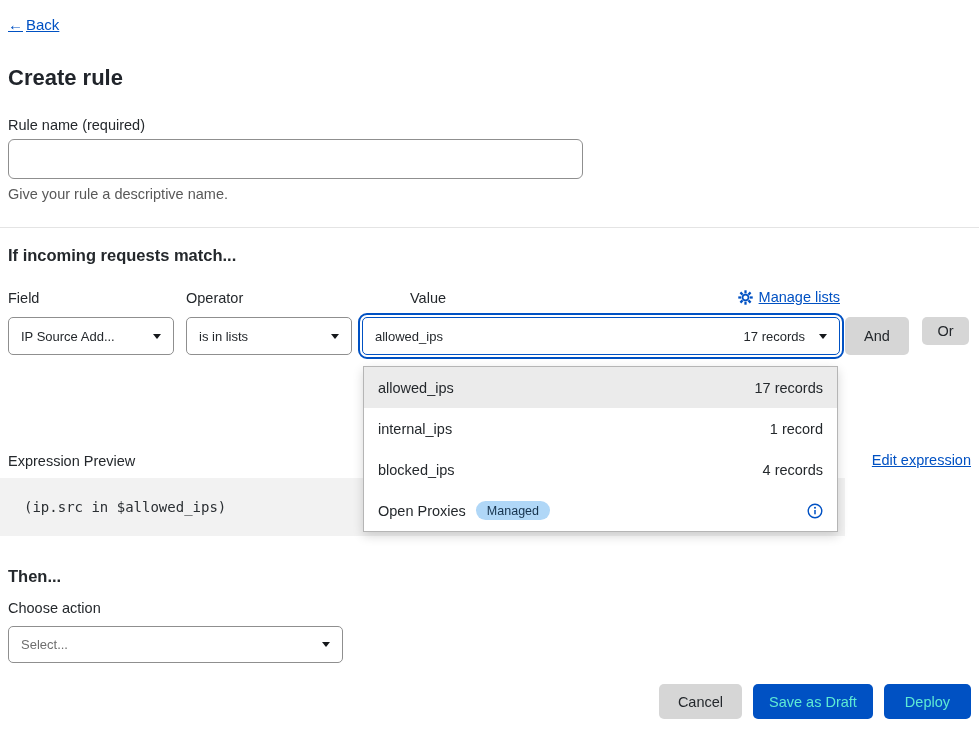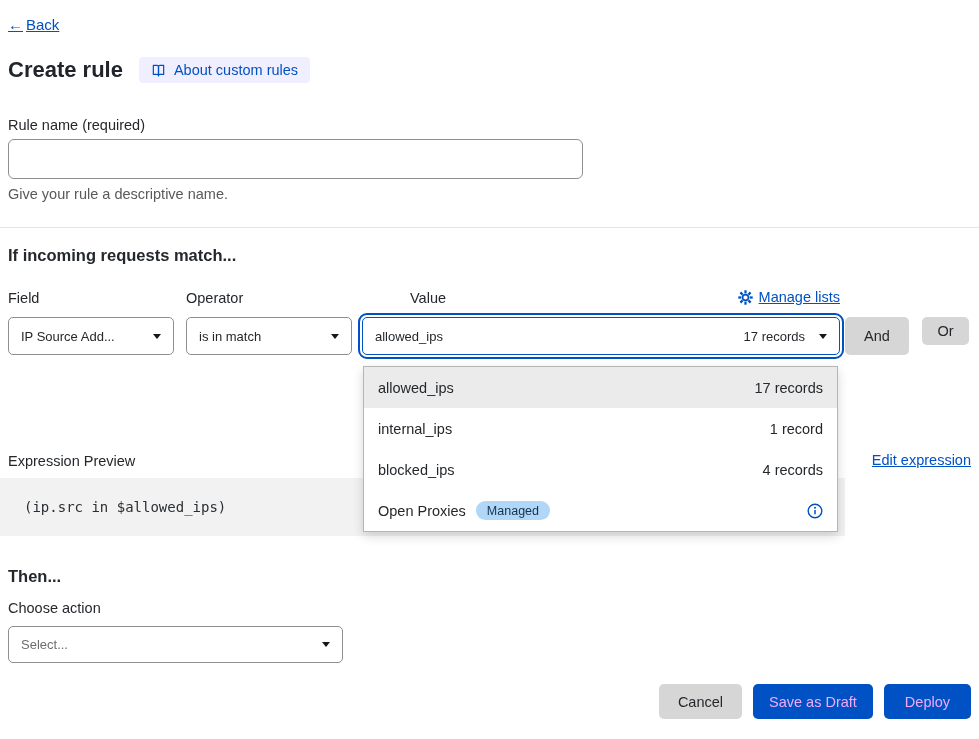--- a/index.html
+++ b/index.html
@@ -13,21 +13,21 @@
 
   
   .back-link {
     position: absolute; left: 8px; top: 16px;
     display: flex; align-items: center; gap: 3px;
     color: var(--accent, #0051c3); font-size: 15px;
     text-decoration: underline; cursor: pointer;
   }
 
   
-  .title-row { position: absolute; left: 8px; top: 57px; display: flex; align-items: center; gap: 16px; }
+  .title-row { position: absolute; left: 8px; top: 65px; display: flex; align-items: center; }
   .page-title { margin: 0; font-size: 22px; font-weight: 700; color: #21252b; }
   .about-badge {
     display: flex; align-items: center; gap: 8px;
     background: var(--about-badge-bg, #f0efff);
     color: var(--accent, #0051c3);
     font-size: 14.5px; padding: 5px 12px; border-radius: 4px;
     cursor: pointer; text-decoration: none;
   }
 
   
@@ -75,21 +75,21 @@
     border-left: 4.5px solid transparent; border-right: 4.5px solid transparent;
     border-top: 5.5px solid #15181b; flex: none;
   }
   .placeholder { color: #6e6e6e; }
 
   .btn {
     border: none; border-radius: 5px; font-family: inherit;
     font-size: 14.5px; cursor: pointer;
   }
   .btn-gray { background: var(--gray-button-bg, #d6d6d6); color: #24282c; }
-  .btn-blue { background: var(--accent, #0051c3); color: #f0abfc; }
+  .btn-blue { background: var(--accent, #0051c3); color: #5eead4; }
   #and-button { position: absolute; left: 845px; top: 317px; width: 64px; height: 38px; }
   #or-button  { position: absolute; left: 922px; top: 317px; width: 47px; height: 28px; }
 
   
   .dropdown {
     position: absolute; left: 363px; top: 366px; width: 473px;
     background: #fff; border: 1px solid #b5b5b5;
     box-shadow: 0 4px 10px rgba(0,0,0,0.16); z-index: 20;
   }
   .dropdown-item {
@@ -137,27 +137,20 @@
 
 <div class="page">
 
   <a class="back-link">
     <span>←</span>
     <span>Back</span>
   </a>
 
   <div class="title-row">
     <h1 class="page-title">Create rule</h1>
-    <a class="about-badge">
-      <svg width="15" height="15" viewBox="0 0 16 16" fill="none" stroke="currentColor" stroke-width="1.3" stroke-linejoin="round">
-        <path d="M2.5 2.5h4a1.5 1.5 0 0 1 1.5 1.5v9.5a1.3 1.3 0 0 0-1.3-1.3H2.5z"></path>
-        <path d="M13.5 2.5h-4A1.5 1.5 0 0 0 8 4v9.5a1.3 1.3 0 0 1 1.3-1.3h4.2z"></path>
-      </svg>
-      <span>About custom rules</span>
-    </a>
   </div>
 
   <label class="lbl" id="rule-name-label">Rule name (required)</label>
   <input id="rule-name-input" type="text" value="" style="">
   <div id="rule-name-help">Give your rule a descriptive name.</div>
 
   <div class="divider"></div>
 
   <h2 class="match-title">If incoming requests match...</h2>
 
@@ -181,21 +174,21 @@
     </svg>
     <span class="ml-label">Manage lists</span>
   </a>
 
   <div class="select" id="field-select">
     <span>IP Source Add...</span>
     <span class="chevron"></span>
   </div>
 
   <div class="select" id="operator-select">
-    <span>is in match</span>
+    <span>is in lists</span>
     <span class="chevron"></span>
   </div>
 
   <div class="select" id="value-select">
     <span>allowed_ips</span>
     <span class="sel-right">
       <span>17 records</span>
       <span class="chevron"></span>
     </span>
   </div>

